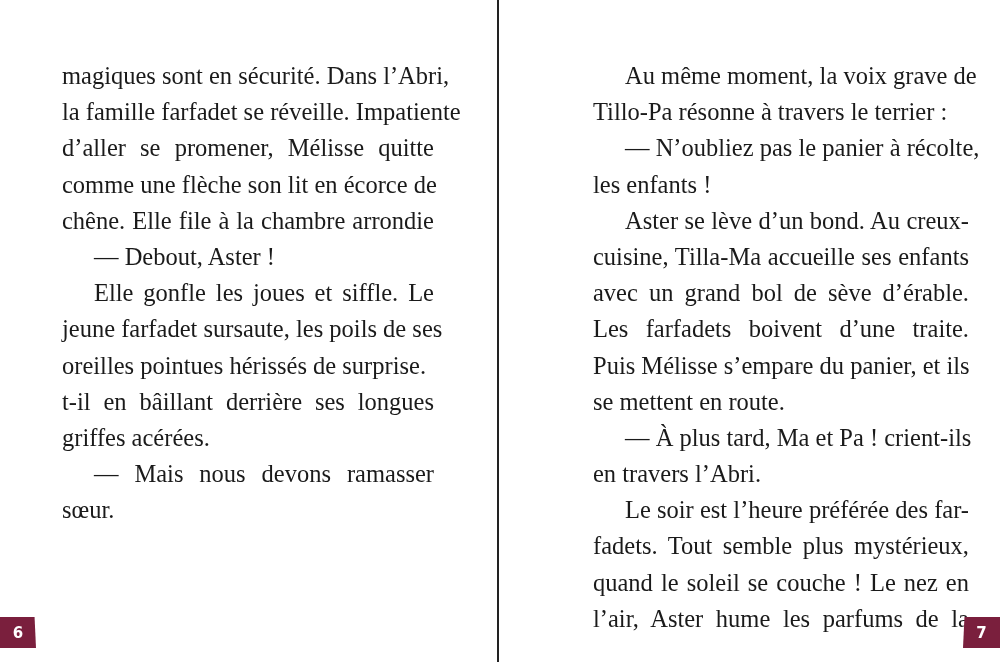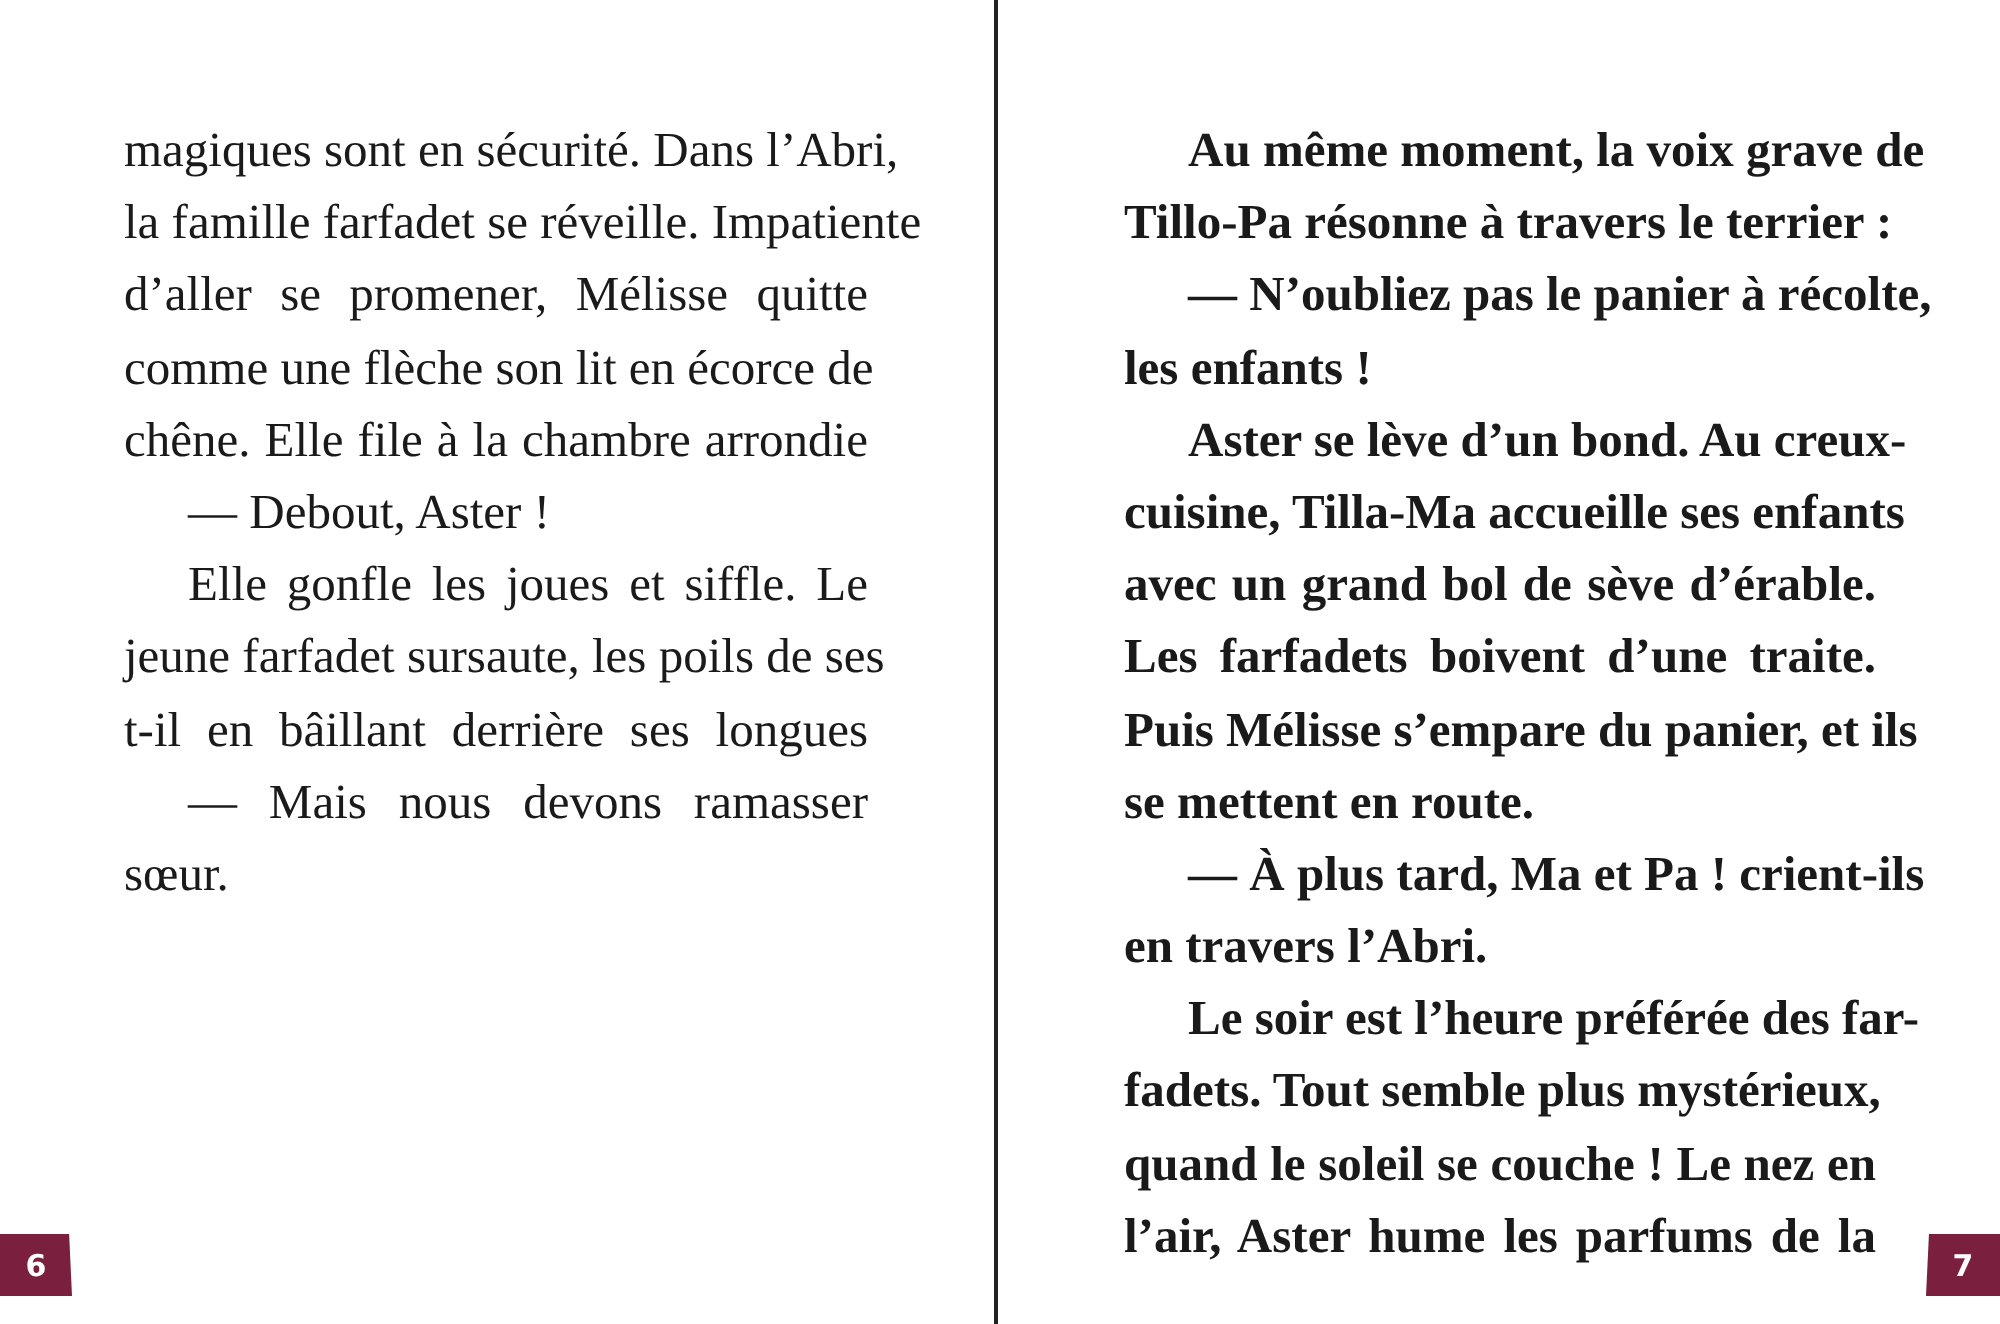--- a/index.html
+++ b/index.html
@@ -26,21 +26,21 @@
   }
   .page-left .textblock { left:62px; width:372px; }
   .page-right .textblock { left:93px; width:845px; }
   .line {
     display:block; white-space:nowrap;
     text-align:justify; text-align-last:justify;
     height:36.2px;
   }
   .line.last { text-align-last:left; }
   .line.indent { padding-left:32px; }
-  .page-right .textblock { left:562px; width:376px;font-weight:bold; }
+  .page-right .textblock { left:593px; width:376px; }
   .pageno {
     position:absolute; top:617px; height:31px;
     background:#7a1f3d;
     color:#fff;
     font-family: "DejaVu Sans", "Liberation Sans", sans-serif;
     font-weight:bold; font-size:15px;
     display:flex; align-items:center; justify-content:center;
   }
   .pageno-left { left:0; width:36px; clip-path: polygon(0 0, 96% 0, 100% 100%, 0 100%); }
   .pageno-right { right:0; width:37px; clip-path: polygon(4% 0, 100% 0, 100% 100%, 0 100%); }
@@ -51,21 +51,23 @@
 <div class="page page-left">
   <div class="textblock">
     <span class="line">magiques sont en sécurité. Dans l’Abri,</span>
     <span class="line">la famille farfadet se réveille. Impatiente</span>
     <span class="line">d’aller se promener, Mélisse quitte</span>
     <span class="line">comme une flèche son lit en écorce de</span>
     <span class="line">chêne. Elle file à la chambre arrondie</span>
     <span class="line indent last">— Debout, Aster !</span>
     <span class="line indent">Elle gonfle les joues et siffle. Le</span>
     <span class="line">jeune farfadet sursaute, les poils de ses</span>
+    <span class="line last">oreilles pointues hérissés de surprise.</span>
     <span class="line">t-il en bâillant derrière ses longues</span>
+    <span class="line last">griffes acérées.</span>
     <span class="line indent">— Mais nous devons ramasser</span>
     <span class="line last">sœur.</span>
   </div>
   <div class="pageno pageno-left">6</div>
 </div>
 
 <div class="spine"></div>
 
 <div class="page page-right" style="left:0;width:1000px;">
   <div class="textblock">

